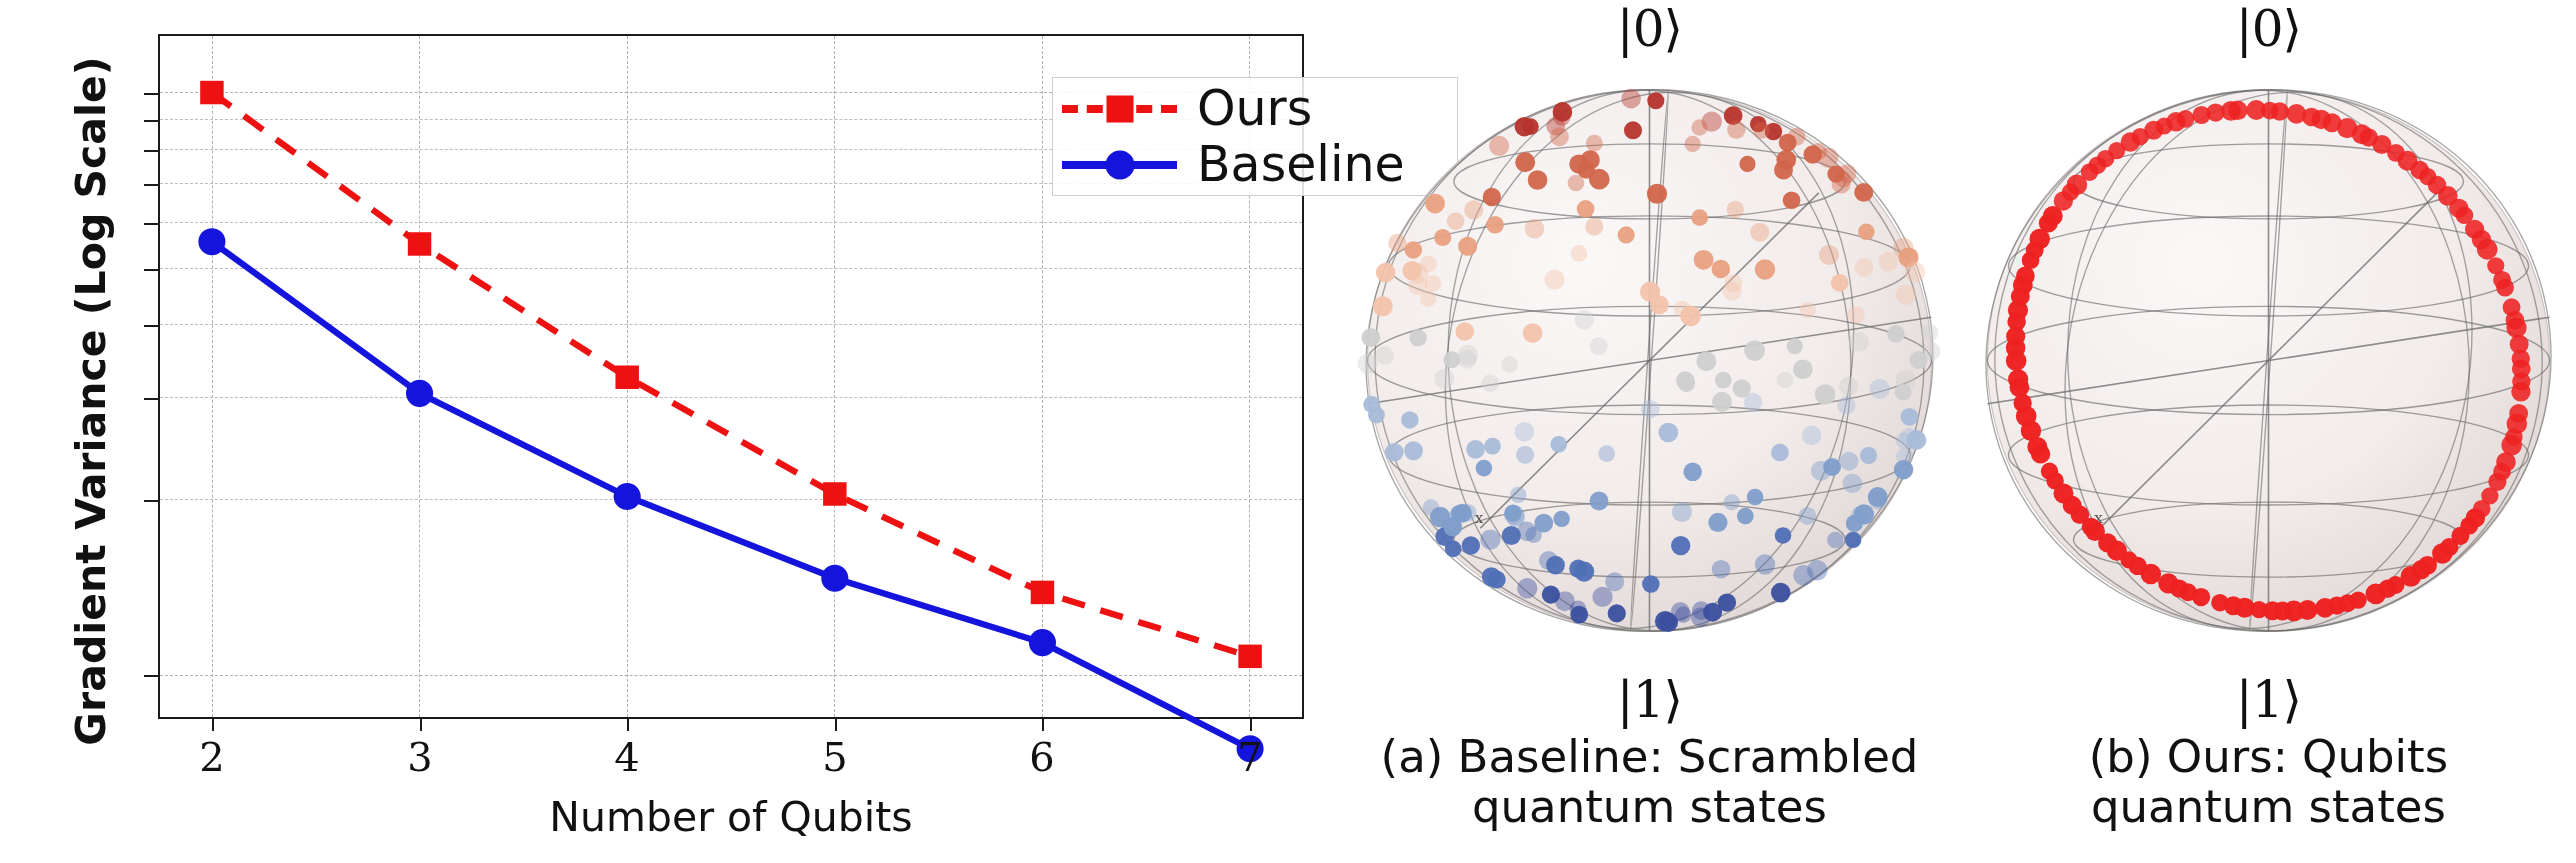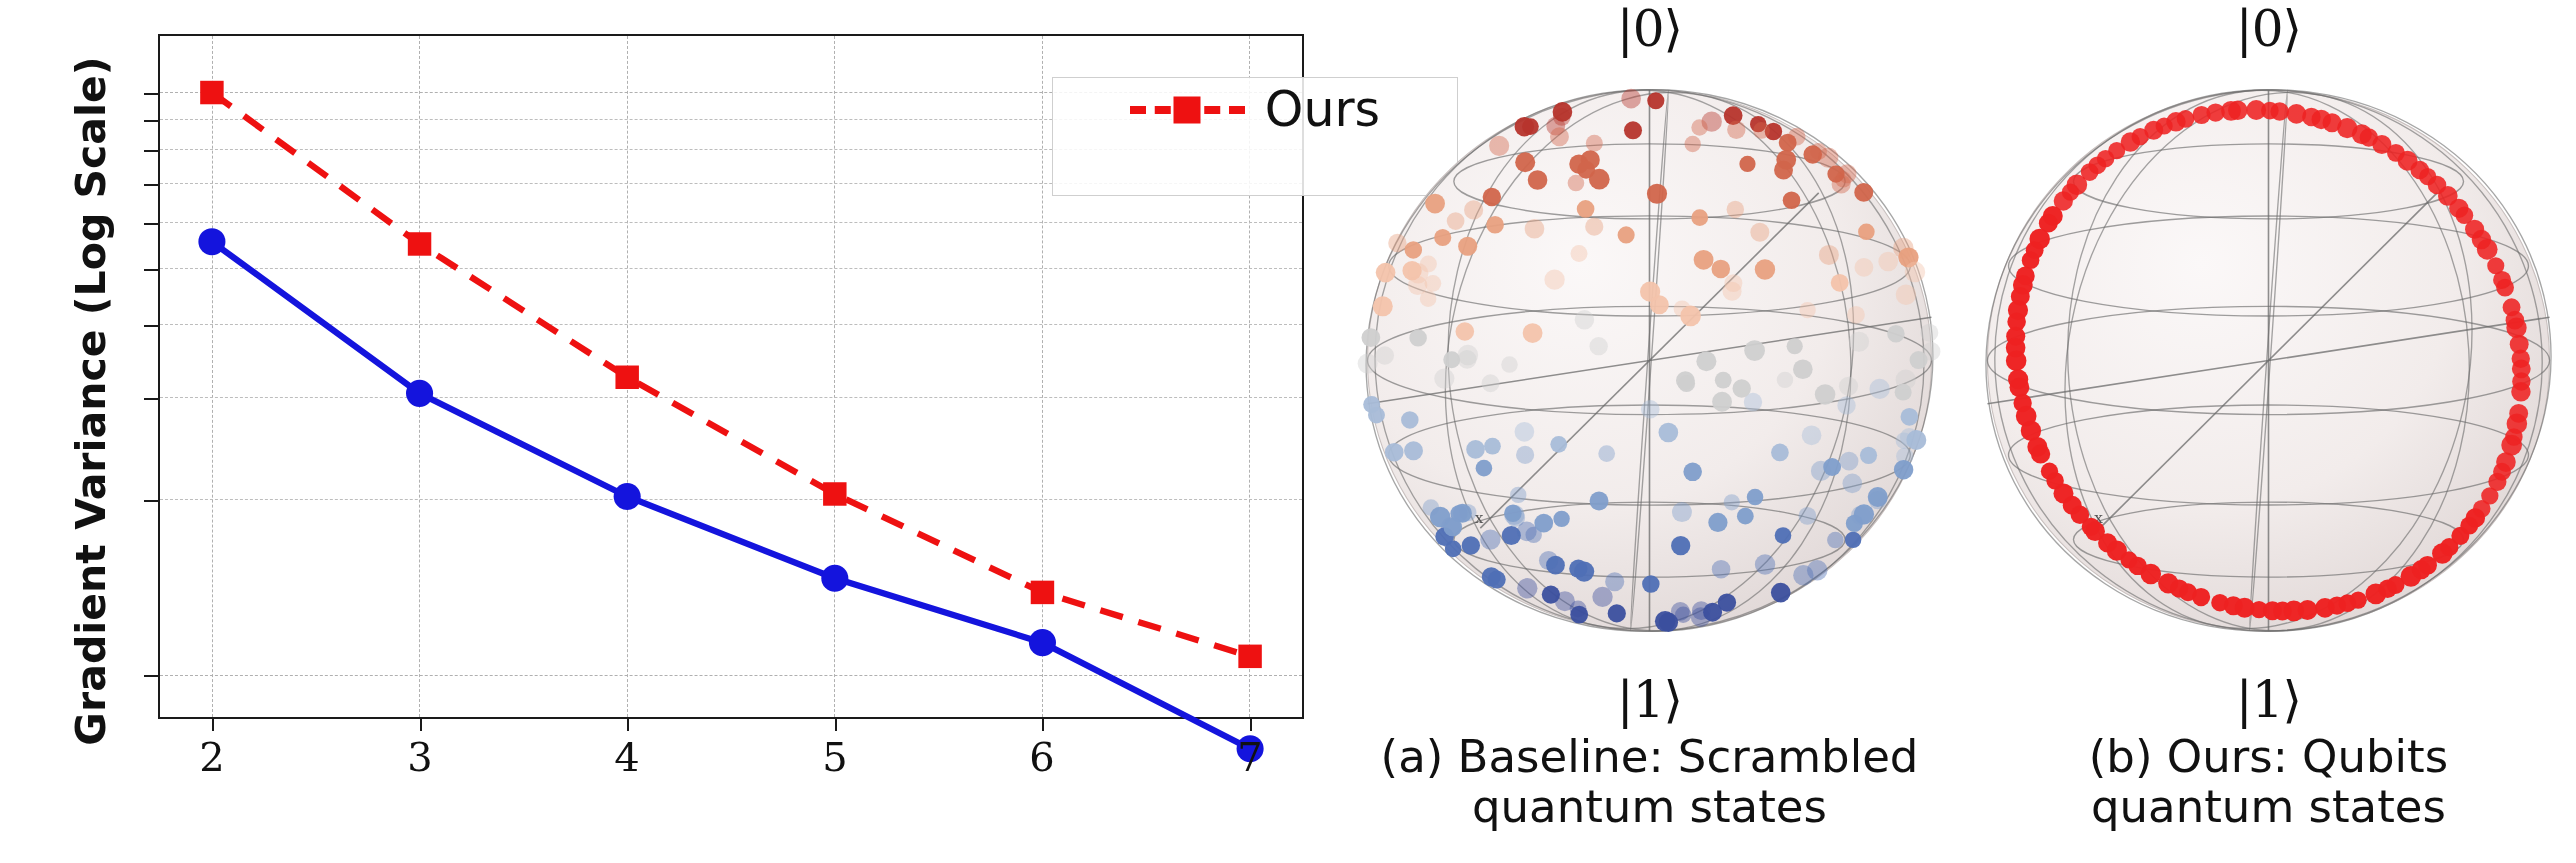--- a/index.html
+++ b/index.html
@@ -23,21 +23,21 @@
     color:#111;text-align:center;transform:translateX(-50%);}
 
   .axis-title-x{position:absolute;left:158px;width:1146px;text-align:center;top:793px;
     font-family:"DejaVu Sans",sans-serif;font-size:41px;color:#111;}
   .axis-title-y{position:absolute;left:-270px;top:377px;width:721px;text-align:center;
     transform:rotate(-90deg);font-family:"DejaVu Sans",sans-serif;font-size:41px;color:#111;
     font-weight:600;}
 
   .legend{position:absolute;left:892px;top:41px;width:406px;height:119px;
     background:rgba(255,255,255,0.86);border:0.9px solid #cfcfcf;box-sizing:border-box;
-    display:flex;flex-direction:row;justify-content:center;padding:3.6px 9px;}
+    display:flex;flex-direction:column;justify-content:center;padding:3.6px 9px;}
   .legend-row{display:flex;align-items:center;height:56px;}
   .legend-key{width:115px;height:36px;position:relative;flex:0 0 115px;}
   .legend-label{font-size:49px;color:#111;margin-left:20px;white-space:nowrap;
     font-family:"DejaVu Sans",sans-serif;}
   .lk-line{position:absolute;left:0;right:0;top:50%;height:0;transform:translateY(-50%);}
   .lk-line.dashed{border-top:8px dashed #ee1111;}
   .lk-line.solid{border-top:8px solid #1414dd;}
   .lk-marker{position:absolute;left:50%;top:50%;transform:translate(-50%,-50%);}
   .lk-marker.square{width:27px;height:27px;background:#ee1111;}
   .lk-marker.circle{width:29px;height:29px;border-radius:50%;background:#1414dd;}
@@ -100,20 +100,27 @@
           <circle cx="1208.45" cy="789.11" r="15" fill="#1414dd"></circle>
         </svg>
       <div class="legend">
         <div class="legend-row">
           <span class="legend-key">
             <span class="lk-line dashed"></span>
               <span class="lk-marker square"></span>
           </span>
           <span class="legend-label">Ours</span>
         </div>
+        <div class="legend-row">
+          <span class="legend-key">
+            <span class="lk-line solid"></span>
+              <span class="lk-marker circle"></span>
+          </span>
+          <span class="legend-label">Baseline</span>
+        </div>
       </div>
     </div>
 
     <div id="tickLayer">
         <div class="xtick-mark" style="left: 212px; top: 717px;"></div>
         <div class="xtick-label" style="left: 212px; top: 734px;">2</div>
         <div class="xtick-mark" style="left: 420px; top: 717px;"></div>
         <div class="xtick-label" style="left: 420px; top: 734px;">3</div>
         <div class="xtick-mark" style="left: 627px; top: 717px;"></div>
         <div class="xtick-label" style="left: 627px; top: 734px;">4</div>
@@ -128,20 +135,21 @@
         <div class="ytick-mark" style="left: 144px; top: 120px;"></div>
         <div class="ytick-mark" style="left: 144px; top: 150px;"></div>
         <div class="ytick-mark" style="left: 144px; top: 184px;"></div>
         <div class="ytick-mark" style="left: 144px; top: 223px;"></div>
         <div class="ytick-mark" style="left: 144px; top: 269px;"></div>
         <div class="ytick-mark" style="left: 144px; top: 325px;"></div>
         <div class="ytick-mark" style="left: 144px; top: 398px;"></div>
         <div class="ytick-mark" style="left: 144px; top: 500px;"></div>
       </div>
 
+    <div class="axis-title-x">Number of Qubits</div>
   </div>
 
   <div class="bloch-panel a">
     <div class="ket-top">|0⟩</div>
     <div class="sphere-wrap">
       <svg class="sphere-svg" id="blochA" viewBox="0 0 680 720">
           <defs>
             <radialGradient id="sga" cx="38%" cy="32%" r="78%">
               <stop offset="0%" stop-color="#fbf8f8" stop-opacity="1"></stop>
               <stop offset="58%" stop-color="#f2eceb" stop-opacity="1"></stop>

